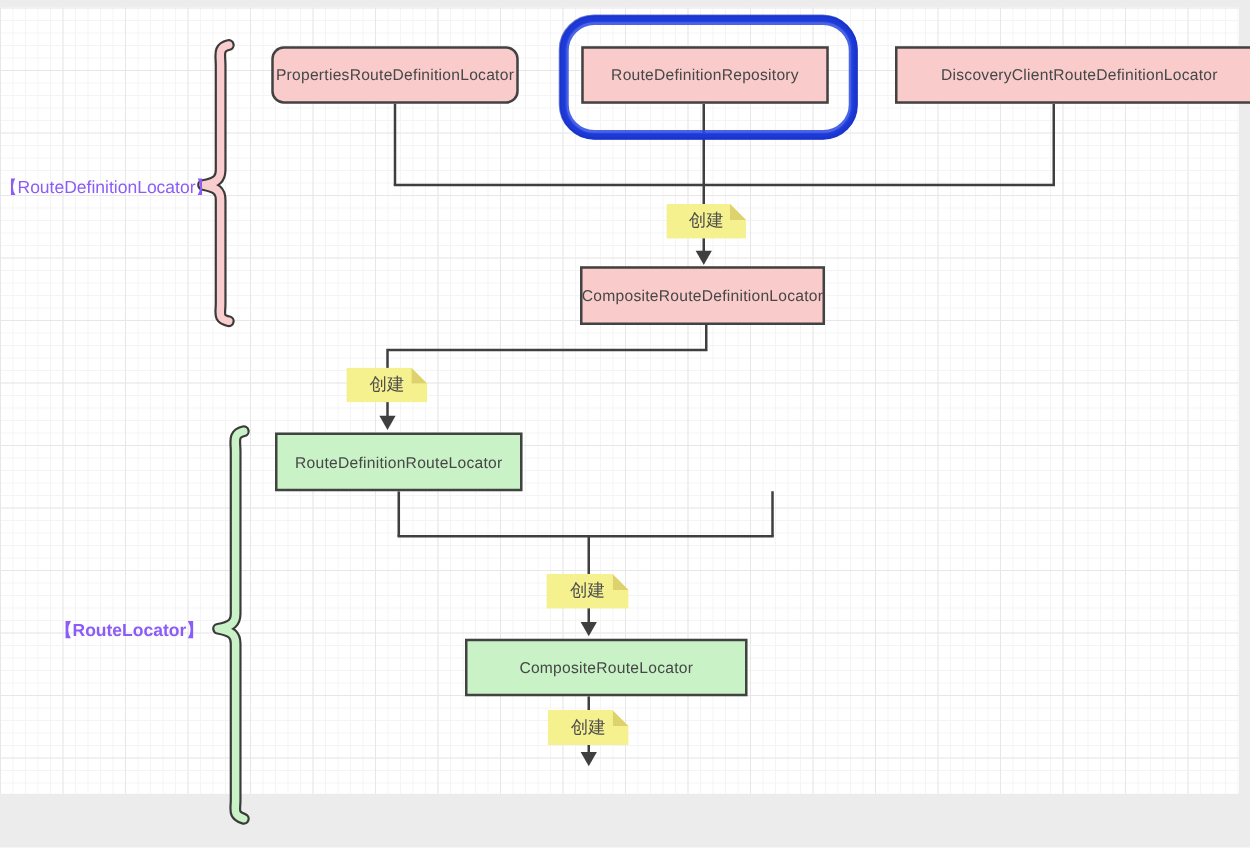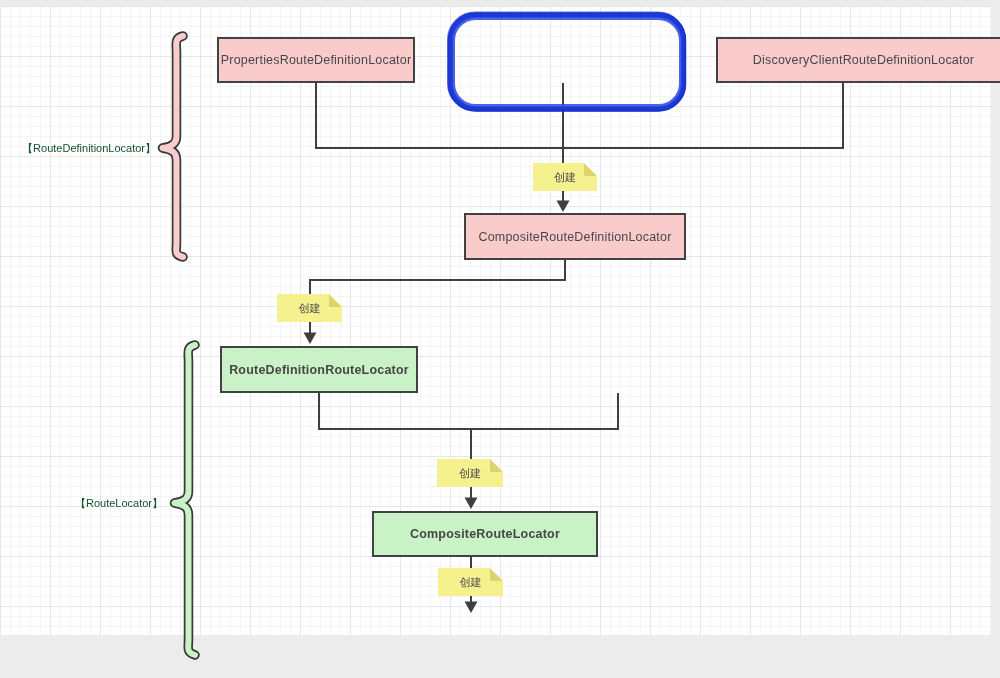--- a/index.html
+++ b/index.html
@@ -29,39 +29,39 @@
   .node{
     position:absolute;
     box-sizing:border-box;
     border:2px solid #424242;
     display:flex;align-items:center;justify-content:center;
     font-size:12.5px;color:#474747;
     letter-spacing:.2px;
     text-align:center;
   }
   .node.pink{background:#f9cbcb;}
-  .node.green{background:#c9f2c6;font-weight:bold;}
+  .node.green{background:#c9f2c6;}
 
   .note{
     position:absolute;
     background:#f6f18f;
     display:flex;align-items:center;justify-content:center;
-    font-size:11px;color:#4d4d4d;
+    font-size:14px;color:#4d4d4d;
     clip-path:polygon(0 0, calc(100% - 13px) 0, 100% 13px, 100% 100%, 0 100%);
   }
   .note::after{
     content:'';
     position:absolute;top:0;right:0;width:13px;height:13px;
     background:#ddd26e;
     clip-path:polygon(0 0, 100% 100%, 0 100%);
   }
 
   .group-label{
     position:absolute;
-    font-size:11px;color:#14532d;
+    font-size:14px;color:#8b5cf6;
     text-align:right;
     white-space:nowrap;
   }
 </style>
 </head>
 <body>
 
 <div id="stage">
 
   <div id="grid-paper"></div>
@@ -105,28 +105,29 @@
     </g>
 
     <g fill="none">
       <rect x="450.5" y="15" width="233" height="94" rx="25" stroke="#1d3ad6" stroke-width="5.5"></rect>
       <rect x="453.5" y="18.5" width="227" height="87" rx="22" stroke="#2b49e2" stroke-width="3" opacity="0.85"></rect>
       <rect x="448" y="12.5" width="237" height="98" rx="27" stroke="#1733c8" stroke-width="2" opacity="0.65"></rect>
     </g>
   </svg>
 
   <div class="group-label" style="left:0;width:156px;top:141px;">【RouteDefinitionLocator】</div>
-  <div class="group-label" style="left:0;width:163px;top:496px;">【RouteLocator】</div>
+  <div class="group-label" style="left:0;width:163px;top:496px;font-weight:bold;">【RouteLocator】</div>
 
-  <div class="node pink" style="left:217px;top:37px;width:198px;height:46px;">PropertiesRouteDefinitionLocator</div>
+  <div class="node pink" style="left:217px;top:37px;width:198px;height:46px;border-radius:10px;">PropertiesRouteDefinitionLocator</div>
 
+  <div class="node pink" style="left:465px;top:37px;width:198px;height:46px;">RouteDefinitionRepository</div>
 
   <div class="node pink" style="left:716px;top:37px;width:295px;height:46px;">DiscoveryClientRouteDefinitionLocator</div>
 
-  <div class="node pink" style="left:464px;top:213px;width:222px;height:47px;">CompositeRouteDefinitionLocator</div>
+  <div class="node pink" style="left:464px;top:213px;width:196px;height:47px;">CompositeRouteDefinitionLocator</div>
 
   <div class="node green" style="left:220px;top:346px;width:198px;height:47px;">RouteDefinitionRouteLocator</div>
 
 
   <div class="node green" style="left:372px;top:511px;width:226px;height:46px;">CompositeRouteLocator</div>
 
 
   <div class="note" style="left:533px;top:163px;width:64px;height:28px;">创建</div>
   <div class="note" style="left:277px;top:294px;width:65px;height:28px;">创建</div>
   <div class="note" style="left:437px;top:459px;width:66px;height:28px;">创建</div>

